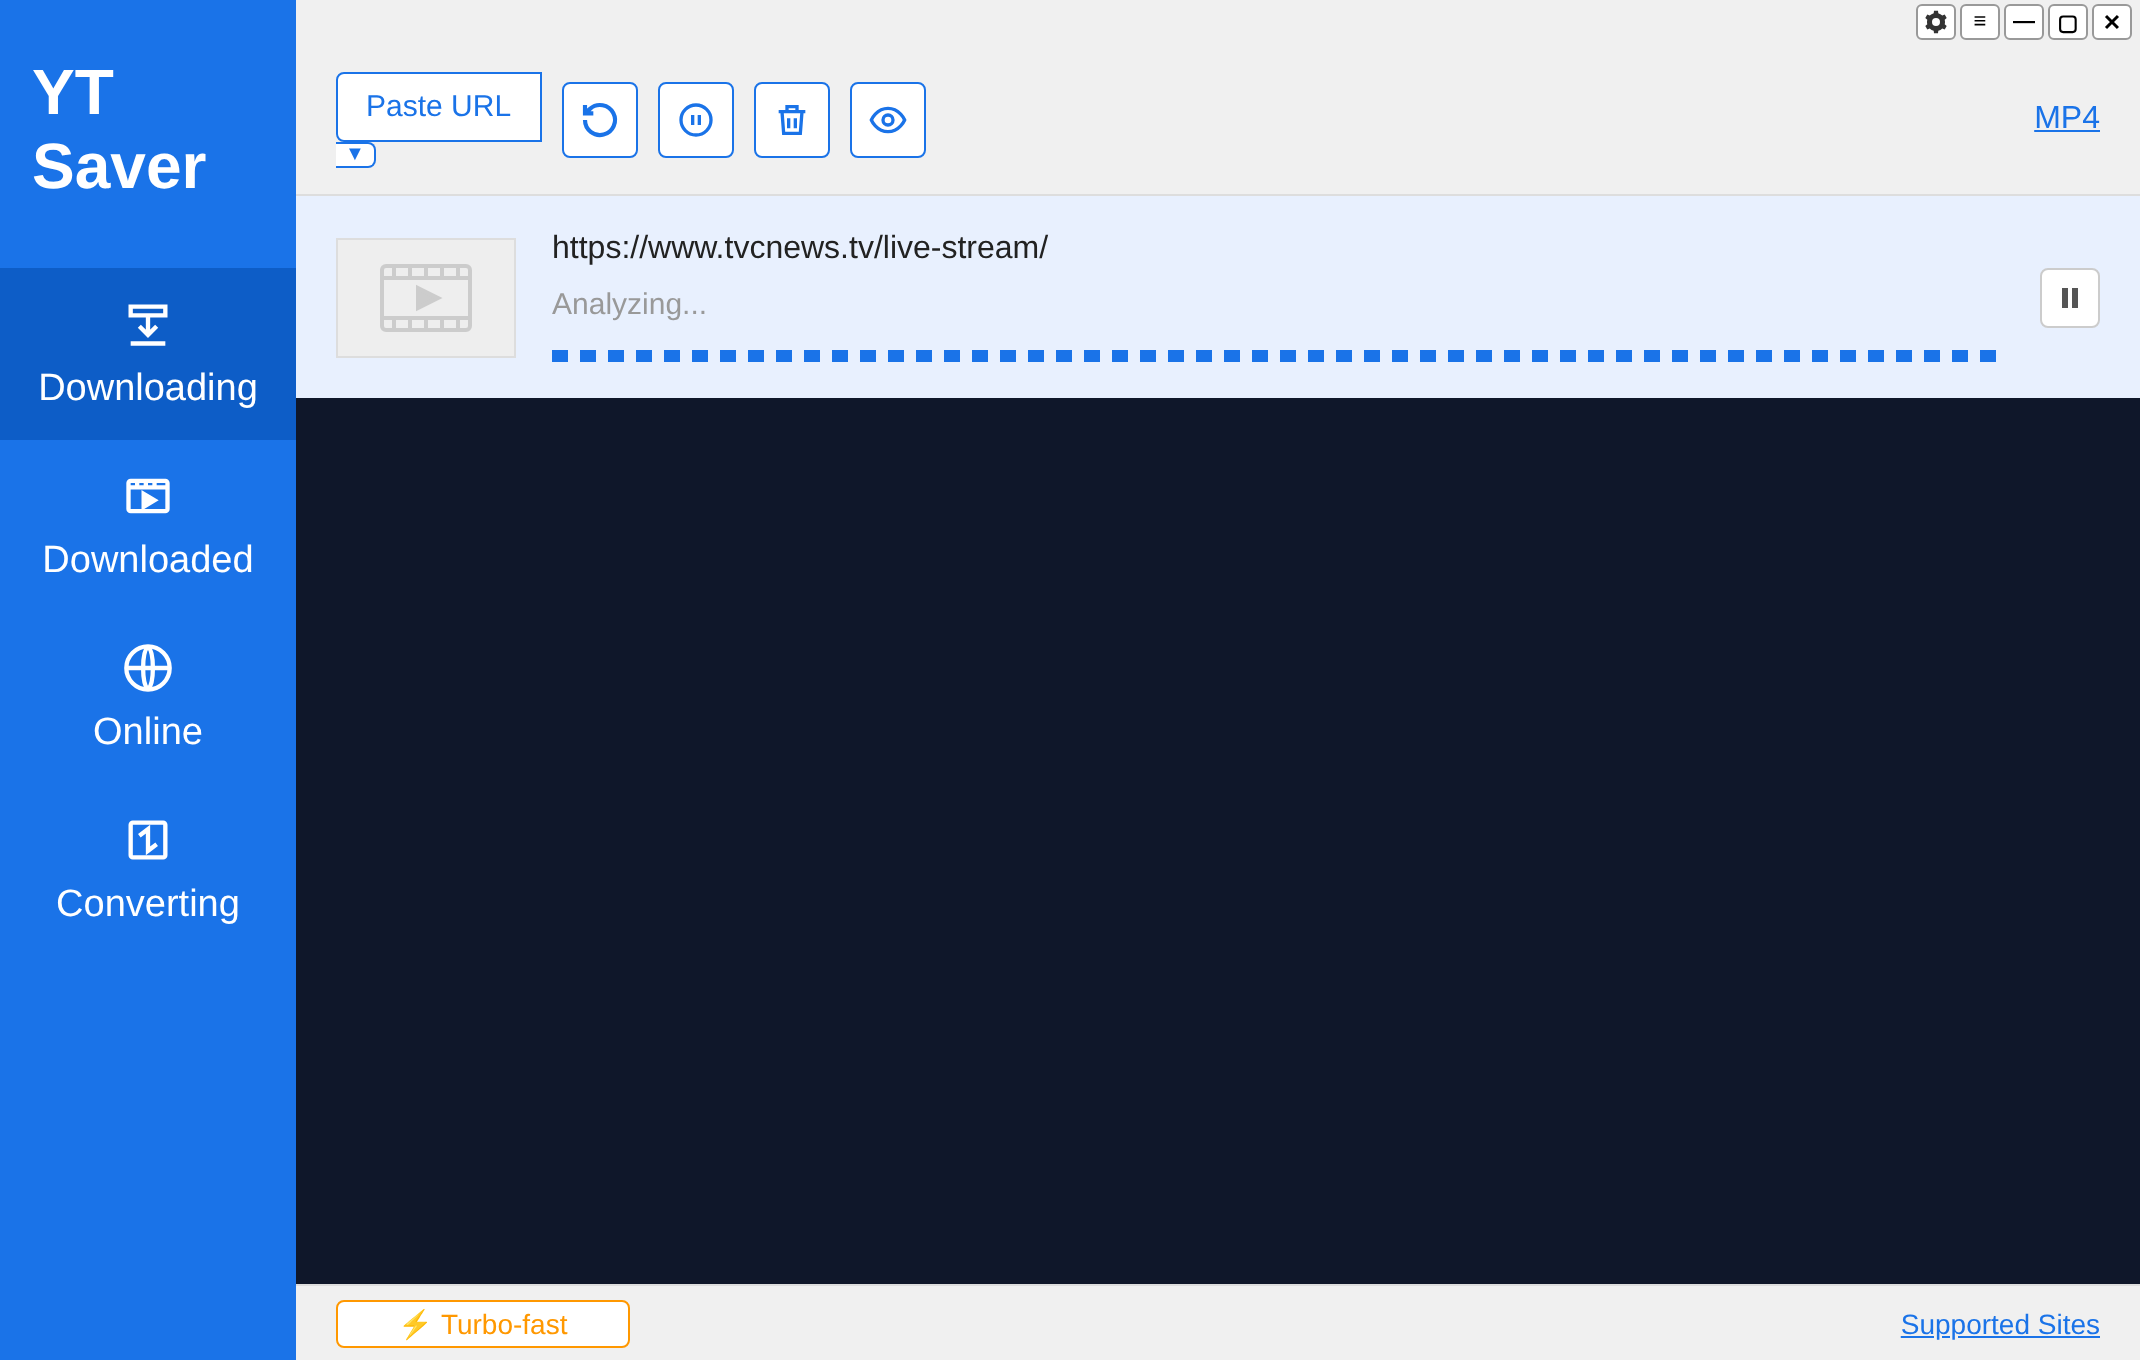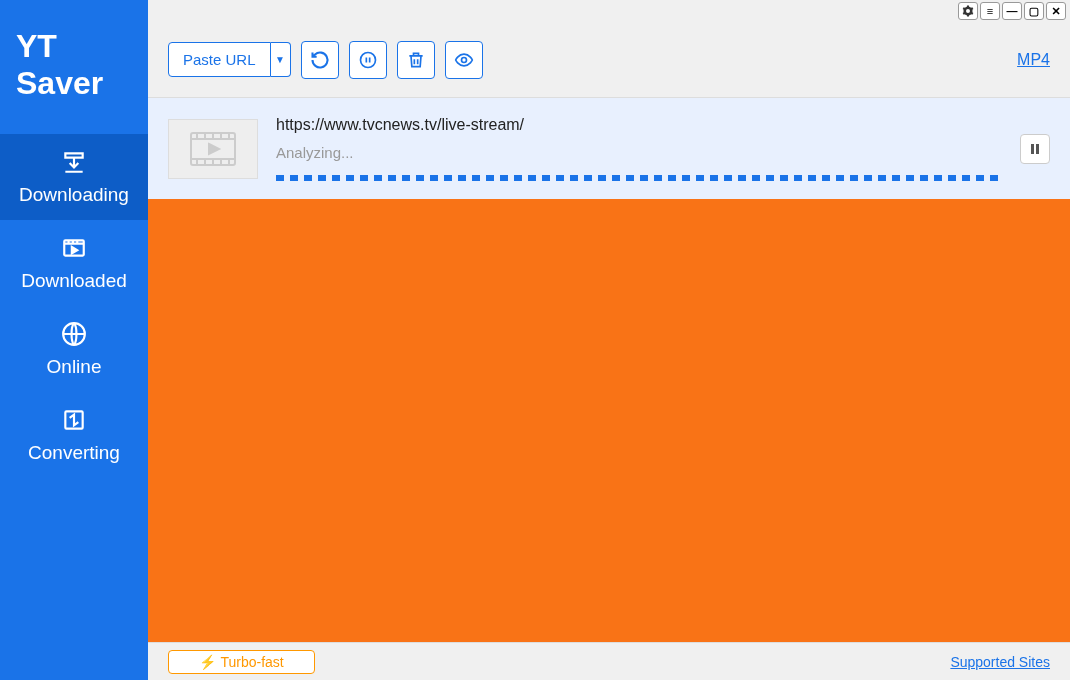--- a/index.html
+++ b/index.html
@@ -11,28 +11,28 @@
     .sidebar-item.active { background: #0d5dc7; }
     .sidebar-icon { width: 28px; height: 28px; display: flex; align-items: center; justify-content: center; }
     
     .main { flex: 1; display: flex; flex-direction: column; background: #fff; }
     
     .titlebar { height: 22px; background: #f0f0f0; display: flex; justify-content: flex-end; align-items: center; padding: 0 4px; gap: 2px; }
     .titlebar-btn { width: 20px; height: 18px; border: 1px solid #999; border-radius: 3px; background: #fff; display: flex; align-items: center; justify-content: center; font-size: 11px; cursor: pointer; font-weight: bold; }
     
     .toolbar { height: 76px; background: #f0f0f0; display: flex; align-items: center; padding: 0 20px; border-bottom: 1px solid #ddd; justify-content: space-between; }
     .toolbar-left { display: flex; align-items: center; gap: 10px; }
-    .paste-url-group { display: flex; }
+    .paste-url-group { display: flex; flex-direction: column; }
     .paste-url-btn { border: 1px solid #1a73e8; border-radius: 4px 0 0 4px; background: #fff; color: #1a73e8; padding: 8px 14px; font-size: 15px; cursor: pointer; }
     .paste-url-dropdown { border: 1px solid #1a73e8; border-left: none; border-radius: 0 4px 4px 0; background: #fff; color: #1a73e8; width: 20px; display: flex; align-items: center; justify-content: center; cursor: pointer; font-size: 10px; }
     .tool-btn { width: 38px; height: 38px; border: 1px solid #1a73e8; border-radius: 4px; background: #fff; color: #1a73e8; display: flex; align-items: center; justify-content: center; cursor: pointer; }
     .toolbar-right { display: flex; align-items: center; gap: 8px; color: #333; font-size: 16px; }
     .convert-link { color: #1a73e8; text-decoration: underline; cursor: pointer; font-size: 16px; }
     
-    .content { flex: 1; background: #f97316; overflow: auto; }
+    .content { flex: 1; background: #0f172a; overflow: auto; }
     .download-item { display: flex; align-items: center; padding: 18px 20px; gap: 18px; background: #e8f0fe; }
     .thumb { width: 90px; height: 60px; background: #eee; border: 1px solid #ddd; display: flex; align-items: center; justify-content: center; color: #ccc; }
     .item-body { flex: 1; display: flex; flex-direction: column; gap: 10px; }
     .item-url { font-size: 16px; color: #222; }
     .item-status { font-size: 15px; color: #999; }
     .progress-dots { margin-top: 4px; height: 6px; background-image: repeating-linear-gradient(to right, #1a73e8 0, #1a73e8 8px, transparent 8px, transparent 14px); }
     .pause-btn { width: 30px; height: 30px; border: 1px solid #ccc; border-radius: 4px; background: #fff; display: flex; align-items: center; justify-content: center; cursor: pointer; font-weight: bold; color: #555; }
     
     .footer { height: 38px; background: #f0f0f0; display: flex; align-items: center; justify-content: space-between; padding: 0 20px; border-top: 1px solid #ddd; }
     .turbo-btn { border: 1px solid #ff9800; border-radius: 4px; background: #fff; color: #ff9800; padding: 3px 30px; font-size: 14px; cursor: pointer; display: flex; align-items: center; gap: 4px; }

